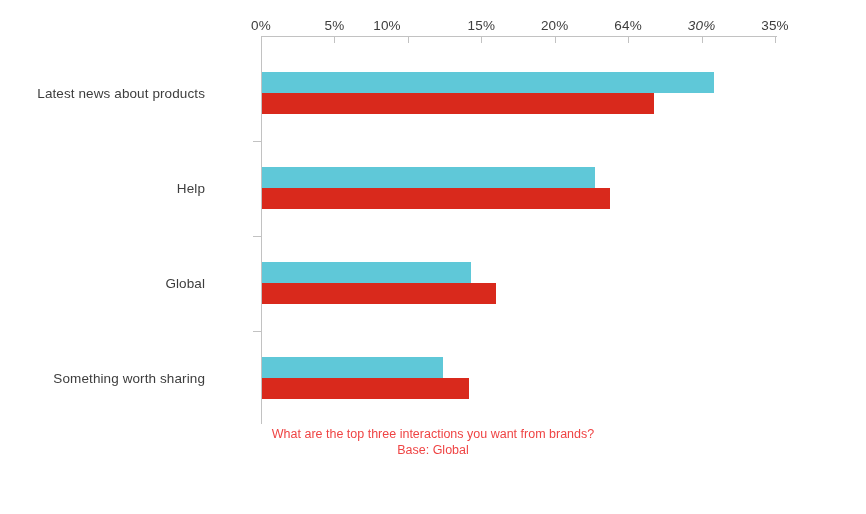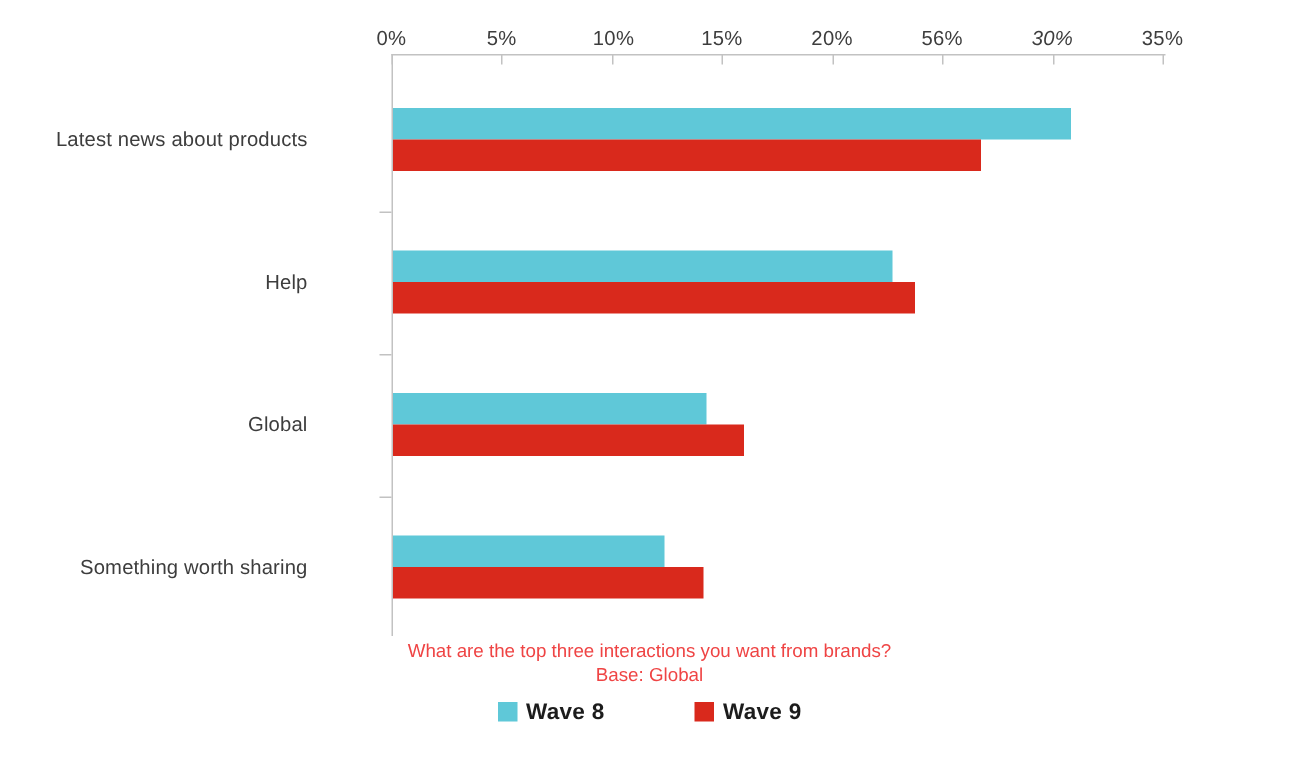--- a/index.html
+++ b/index.html
@@ -146,24 +146,24 @@
       <div class="x-tick" style="left: 407.857px;"></div>
       <div class="x-tick" style="left: 481.286px;"></div>
       <div class="x-tick" style="left: 554.714px;"></div>
       <div class="x-tick" style="left: 628.143px;"></div>
       <div class="x-tick" style="left: 701.571px;"></div>
       <div class="x-tick" style="left: 775px;"></div>
     </div>
   <div id="x-tick-labels">
       <div class="x-tick-label" style="left: 261px;">0%</div>
       <div class="x-tick-label" style="left: 334.429px;">5%</div>
-      <div class="x-tick-label" style="left: 409px;">10%</div>
+      <div class="x-tick-label" style="left: 387px;">10%</div>
       <div class="x-tick-label" style="left: 481.286px;">15%</div>
       <div class="x-tick-label" style="left: 554.714px;">20%</div>
-      <div class="x-tick-label" style="left: 628.143px;">56%</div>
+      <div class="x-tick-label" style="left: 628.143px;">64%</div>
       <div class="x-tick-label" style="left: 701.571px; font-style: italic;">30%</div>
       <div class="x-tick-label" style="left: 775px;">35%</div>
     </div>
   <div id="y-ticks">
       <div class="y-tick" style="top: 140.5px;"></div>
       <div class="y-tick" style="top: 235.5px;"></div>
       <div class="y-tick" style="top: 330.5px;"></div>
     </div>
   <div id="cat-labels">
       <div class="cat-label" style="top: 93px;">Latest news about products</div>
@@ -180,24 +180,14 @@
       <div class="bar wave9" title="Wave 9: 15.9%" style="width: 233.503px; top: 283px; background: rgb(217, 41, 28);"></div>
       <div class="bar wave8" title="Wave 8: 12.3%" style="width: 180.634px; top: 357px; background: rgb(95, 200, 216);"></div>
       <div class="bar wave9" title="Wave 9: 14.1%" style="width: 207.069px; top: 378px; background: rgb(217, 41, 28);"></div>
     </div>
 
   <div class="caption">
     <span>What are the top three interactions you want from brands?</span>
     <span class="line2">Base: Global</span>
   </div>
 
-  <div class="legend">
-    <div class="legend-item">
-      <span class="legend-swatch wave8"></span>
-      <span class="legend-label">Wave 8</span>
-    </div>
-    <div class="legend-item">
-      <span class="legend-swatch wave9"></span>
-      <span class="legend-label">Wave 9</span>
-    </div>
-  </div>
 
 </div>
 
 </body></html>

